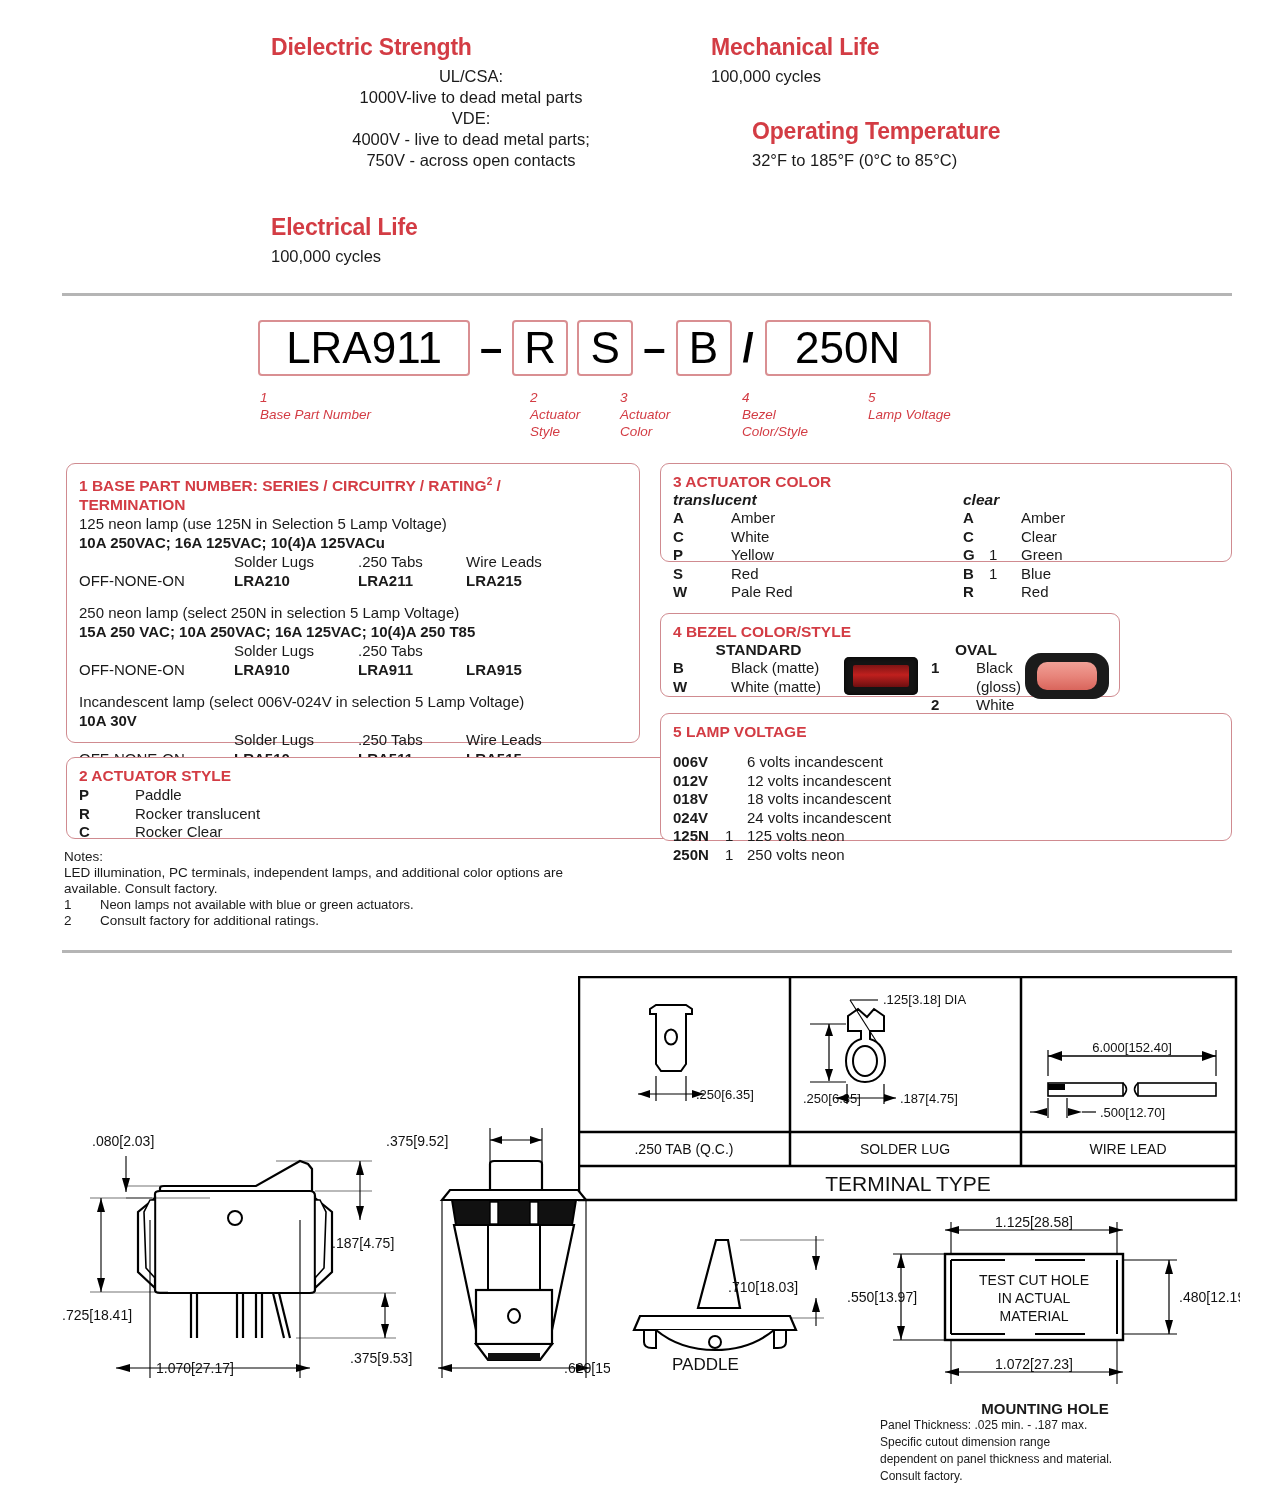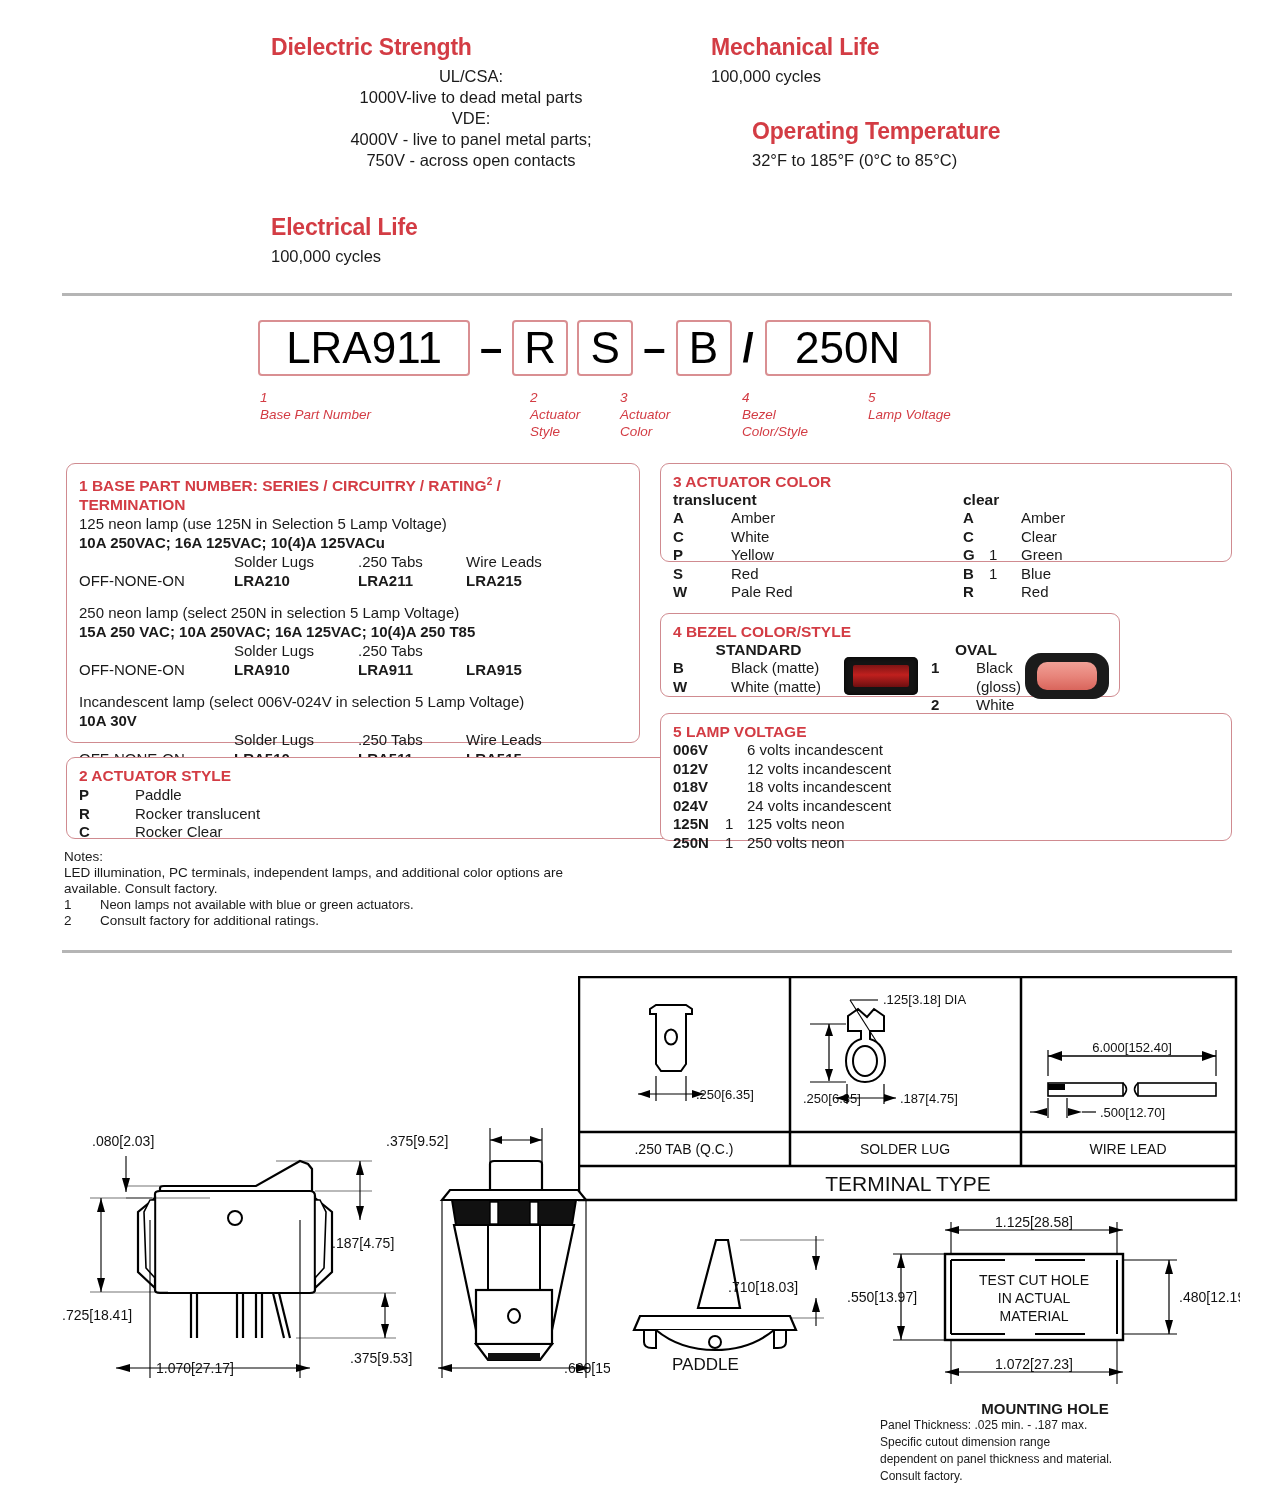--- a/index.html
+++ b/index.html
@@ -34,21 +34,21 @@
   }
   .pn-sep { font-size:40px; font-weight:bold; color:#000; }
   .pn-cap { color:#d33c44; font-style:italic; font-size:13.5px; line-height:17px; }
 
   
   .opt-box {
     border:1.6px solid #d08b90; border-radius:9px; background:#fff;
     padding:8px 10px 9px 12px;
   }
   .opt-title { color:#d33c44; font-weight:bold; font-size:15.5px; line-height:19px; }
-  .opt-sub-i { font-weight:bold; font-size:15.5px; }
+  .opt-sub-i { font-style:italic; font-weight:bold; font-size:15.5px; }
   .opt-sub-b { font-weight:bold; font-size:15.5px;text-align:center; }
   .txt { font-size:15px; line-height:18.5px; }
   .b { font-weight:bold; }
   .sup { font-size:10px; vertical-align:super; }
 
   table.grid { border-collapse:collapse; }
   table.grid td { font-size:15px; line-height:18.5px; padding:0; vertical-align:top; }
 
   
   .notes { font-size:13.5px; line-height:16px; }
@@ -81,21 +81,21 @@
 </style>
 </head>
 <body>
 
 <div class="abs" style="left:271px; top:34px; width:400px;">
   <div class="spec-h">Dielectric Strength</div>
   <div class="spec-t" style="margin-top:5px;text-align:center;">
     <div>UL/CSA:</div>
     <div>1000V-live to dead metal parts</div>
     <div>VDE:</div>
-    <div>4000V - live to panel metal parts;</div>
+    <div>4000V - live to dead metal parts;</div>
     <div>750V - across open contacts</div>
   </div>
 </div>
 
 <div class="abs" style="left:271px; top:214px; width:400px;">
   <div class="spec-h">Electrical Life</div>
   <div class="spec-t" style="margin-top:5px;">
     <div>100,000 cycles</div>
   </div>
 </div>
@@ -351,21 +351,21 @@
     <div style="padding-top:12px; padding-left:4px;">
       <div class="sw-oval">
         <div class="sw-oval-inner"></div>
       </div>
     </div>
   </div>
 </div>
 
 <div class="abs opt-box" style="left:660px; top:713px; width:572px; height:128px;">
   <div class="opt-title">5 LAMP VOLTAGE</div>
-  <table class="grid" style="margin-top:0;">
+  <table class="grid" style="margin-top:12px;">
     <tbody>
         <tr>
           <td class="b" style="width:52px;">006V</td>
           <td class="sup" style="width:22px;"></td>
           <td>6 volts incandescent</td>
         </tr>
     <tr>
           <td class="b">012V</td>
           <td class="sup"></td>
           <td>12 volts incandescent</td>

